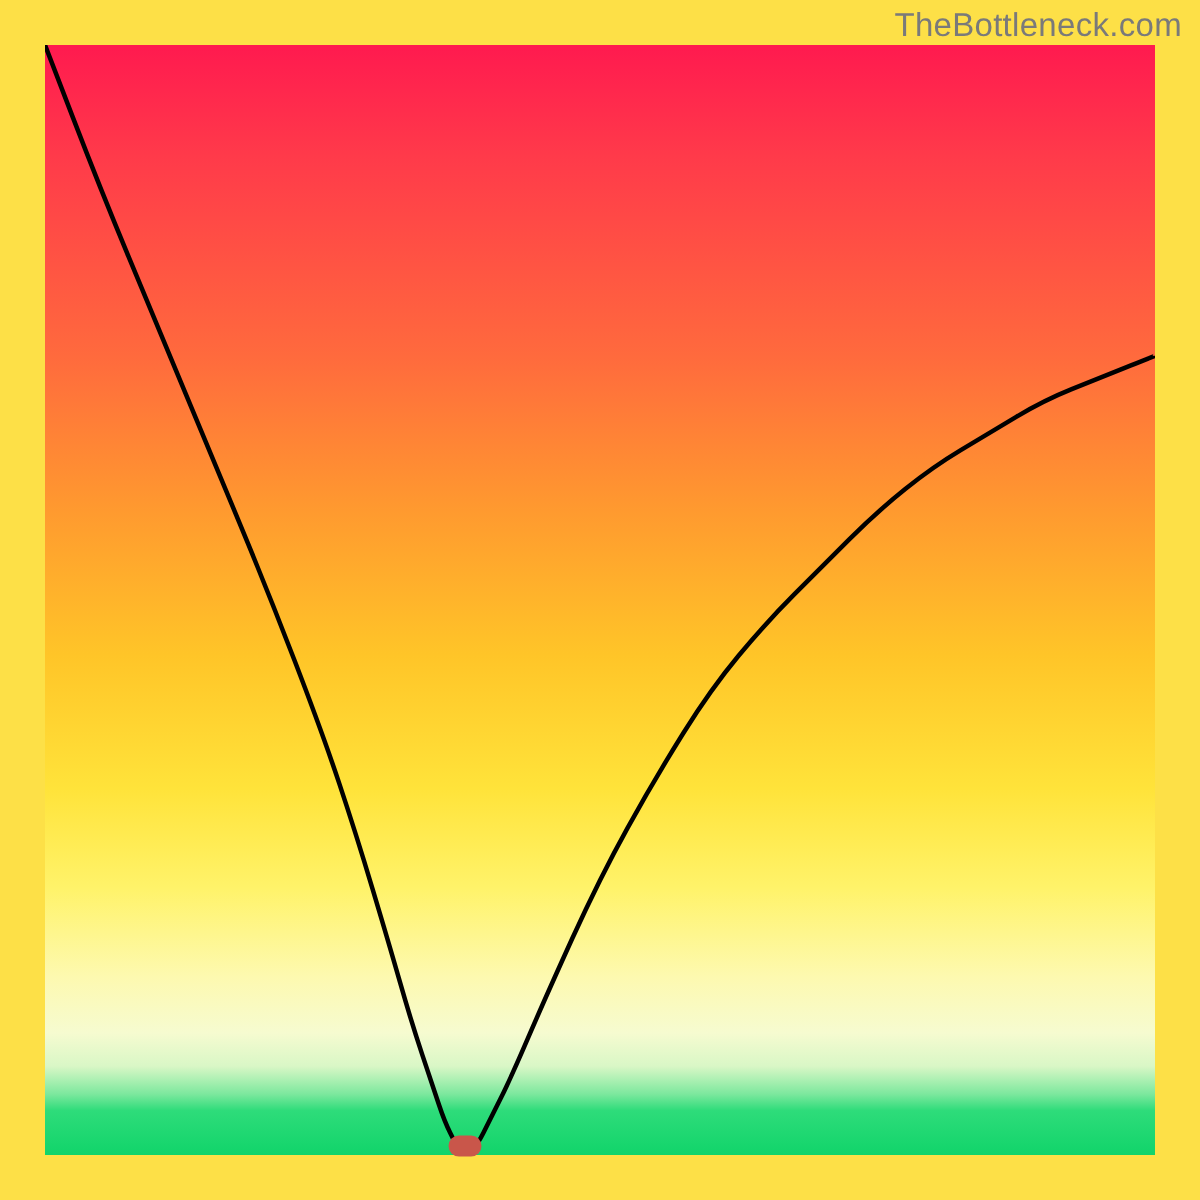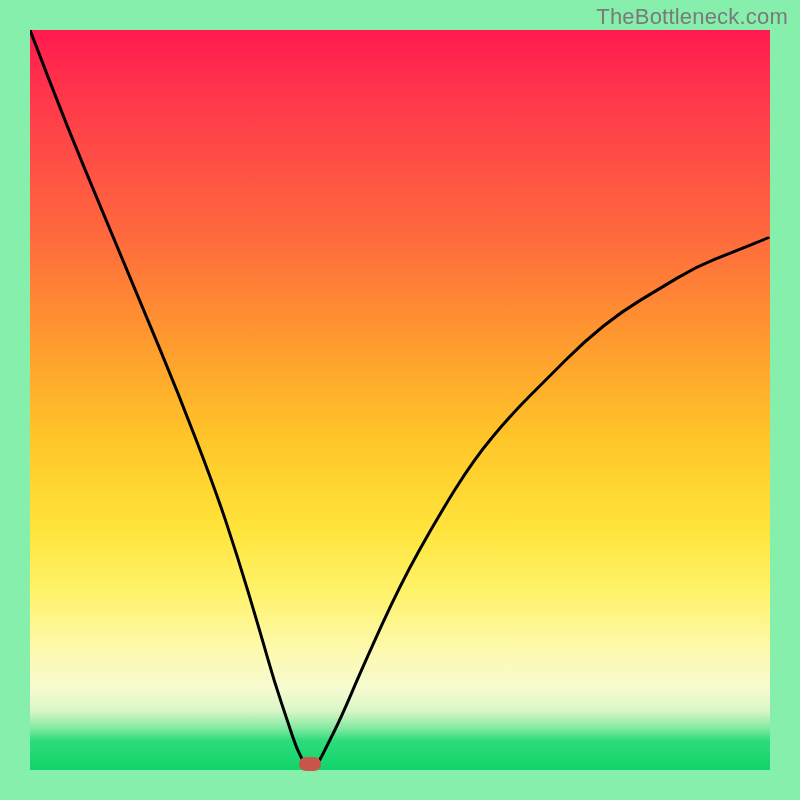--- a/index.html
+++ b/index.html
@@ -10,21 +10,21 @@
     background: #000;
     overflow: hidden;
     font-family: Arial, Helvetica, sans-serif;
   }
   .frame {
     position: absolute;
     left: 0;
     top: 0;
     width: 800px;
     height: 800px;
-    background: #86efac;
+    background: #fde047;
   }
   .plot {
     position: absolute;
     left: 30px;
     top: 30px;
     width: 740px;
     height: 740px;
     
     background: linear-gradient(
       to bottom,

